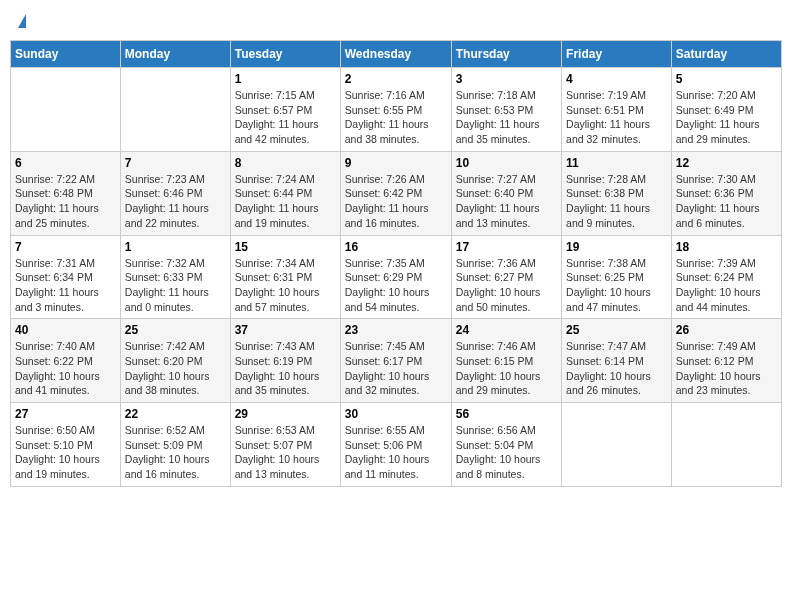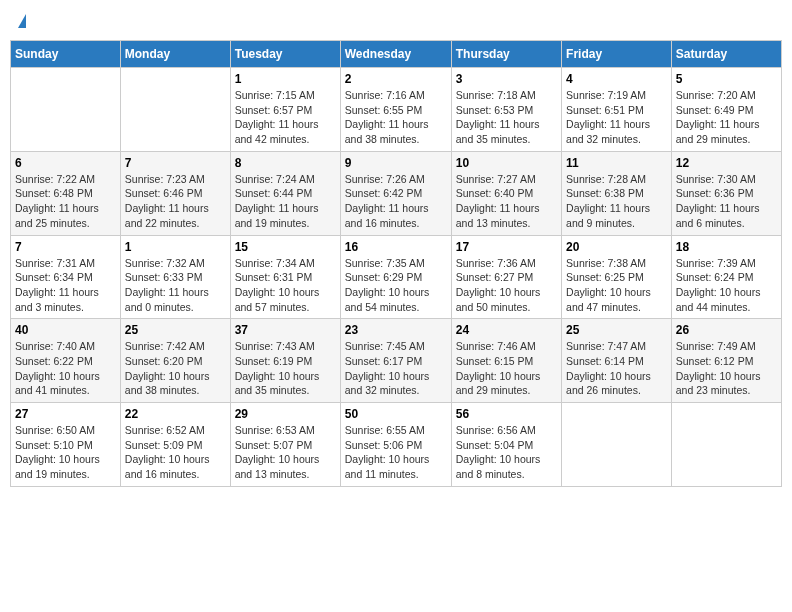--- a/index.html
+++ b/index.html
@@ -199,21 +199,21 @@
         </td>
         <td>
           <span class="day-num">16</span>
           <div class="day-detail">Sunrise: 7:35 AM<br>Sunset: 6:29 PM<br>Daylight: 10 hours and 54 minutes.</div>
         </td>
         <td>
           <span class="day-num">17</span>
           <div class="day-detail">Sunrise: 7:36 AM<br>Sunset: 6:27 PM<br>Daylight: 10 hours and 50 minutes.</div>
         </td>
         <td>
-          <span class="day-num">20</span>
+          <span class="day-num">19</span>
           <div class="day-detail">Sunrise: 7:38 AM<br>Sunset: 6:25 PM<br>Daylight: 10 hours and 47 minutes.</div>
         </td>
         <td>
           <span class="day-num">18</span>
           <div class="day-detail">Sunrise: 7:39 AM<br>Sunset: 6:24 PM<br>Daylight: 10 hours and 44 minutes.</div>
         </td>
       </tr>
       <tr>
         <td>
           <span class="day-num">40</span>
@@ -251,21 +251,21 @@
         </td>
         <td>
           <span class="day-num">22</span>
           <div class="day-detail">Sunrise: 6:52 AM<br>Sunset: 5:09 PM<br>Daylight: 10 hours and 16 minutes.</div>
         </td>
         <td>
           <span class="day-num">29</span>
           <div class="day-detail">Sunrise: 6:53 AM<br>Sunset: 5:07 PM<br>Daylight: 10 hours and 13 minutes.</div>
         </td>
         <td>
-          <span class="day-num">50</span>
+          <span class="day-num">30</span>
           <div class="day-detail">Sunrise: 6:55 AM<br>Sunset: 5:06 PM<br>Daylight: 10 hours and 11 minutes.</div>
         </td>
         <td>
           <span class="day-num">56</span>
           <div class="day-detail">Sunrise: 6:56 AM<br>Sunset: 5:04 PM<br>Daylight: 10 hours and 8 minutes.</div>
         </td>
         <td class="empty-cell"></td>
         <td class="empty-cell"></td>
       </tr>
     </tbody>

